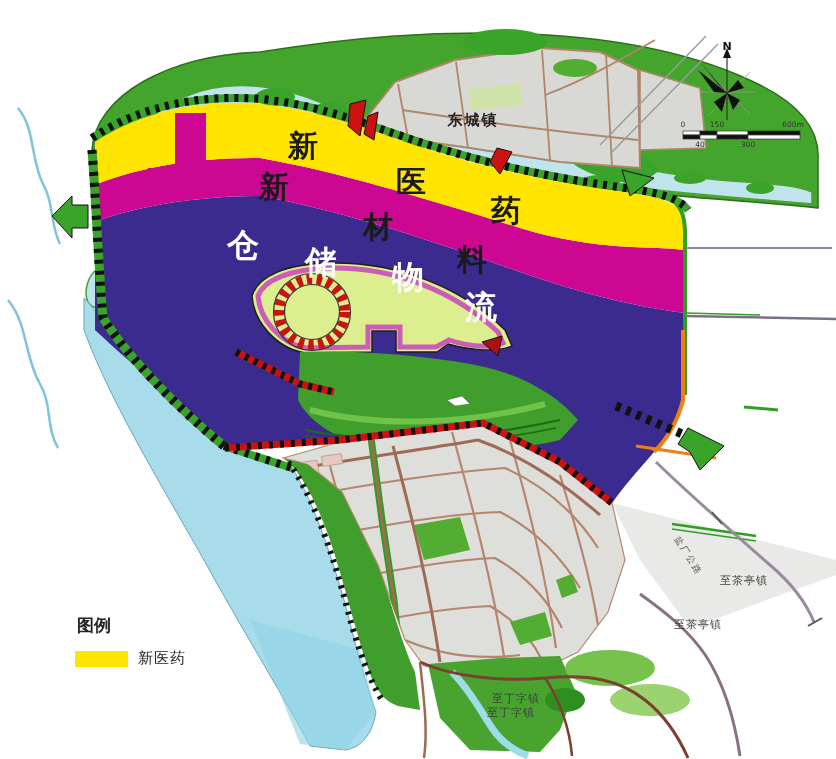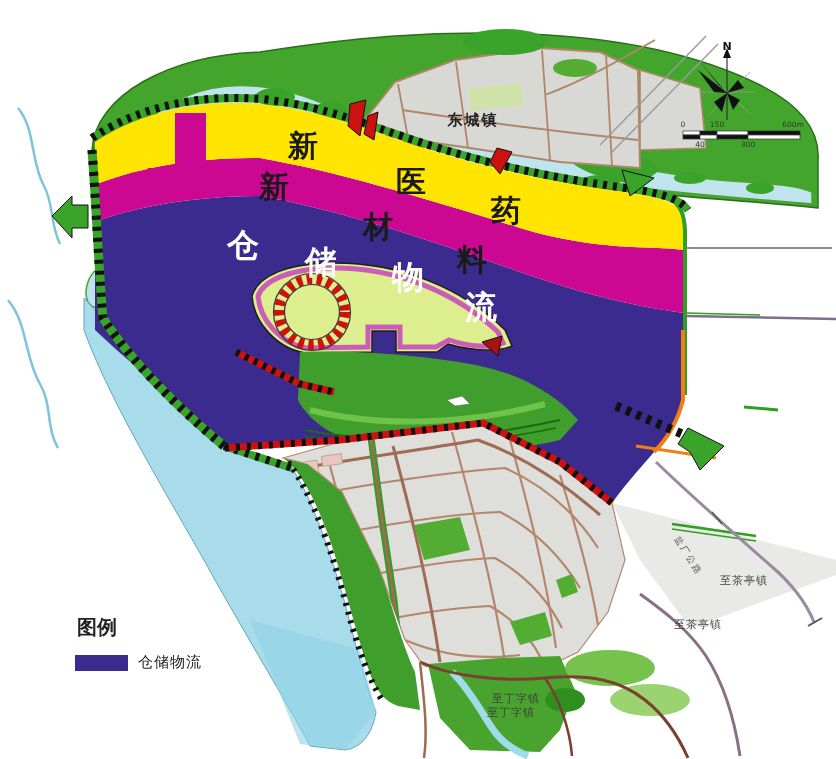--- a/index.html
+++ b/index.html
@@ -9,21 +9,21 @@
   .t{position:absolute;transform:translate(-50%,-50%);white-space:nowrap;color:#1a1a1a;}
   .zchar{font-family:"DejaVu Serif","DejaVu Sans",serif;font-weight:700;font-size:30px;
          letter-spacing:0;line-height:1;}
   .zchar.white{color:#ffffff;font-size:32px;}
   .town{font-size:15px;font-weight:600;color:#222;letter-spacing:2px;text-align:center;}
   .small-lbl{font-size:11px;color:#3c3c3c;letter-spacing:1px;}
   .rot-lbl{font-size:9px;color:#555;letter-spacing:2px;transform:translate(-50%,-50%) rotate(58deg);}
   .compass-n{font-size:11px;font-weight:700;color:#111;}
   .scale-num{font-size:7.5px;color:#333;}
   .legend{position:absolute;left:75px;top:614px;width:170px;}
-  .legend-title{font-size:20px;font-weight:700;color:#222;margin:0 0 12px 2px;}
+  .legend-title{font-size:17px;font-weight:700;color:#222;margin:0 0 12px 2px;}
   .legend-row{display:flex;align-items:center;gap:10px;margin-bottom:11px;}
   .sw{width:53px;height:16px;display:inline-block;}
   .sw-yellow{background:#ffe500;}
   .sw-magenta{background:#cc0791;}
   .sw-purple{background:#3b2b8e;}
   .legend-label{font-size:15px;color:#222;letter-spacing:1px;}
 </style>
 </head>
 <body>
 
@@ -247,18 +247,18 @@
 
 <div class="t scale-num" style="left:683px;top:124px">0</div>
 <div class="t scale-num" style="left:717px;top:124px">150</div>
 <div class="t scale-num" style="left:793px;top:124px">600m</div>
 <div class="t scale-num" style="left:700px;top:144px">40</div>
 <div class="t scale-num" style="left:748px;top:144px">300</div>
 
 <div class="legend">
   <div class="legend-title">图例</div>
   <div class="legend-row">
-    <span class="sw sw-purple"></span>
-    <span class="legend-label">仓储物流</span>
+    <span class="sw sw-yellow"></span>
+    <span class="legend-label">新医药</span>
   </div>
 </div>
 
 </div>
 
 </body></html>

